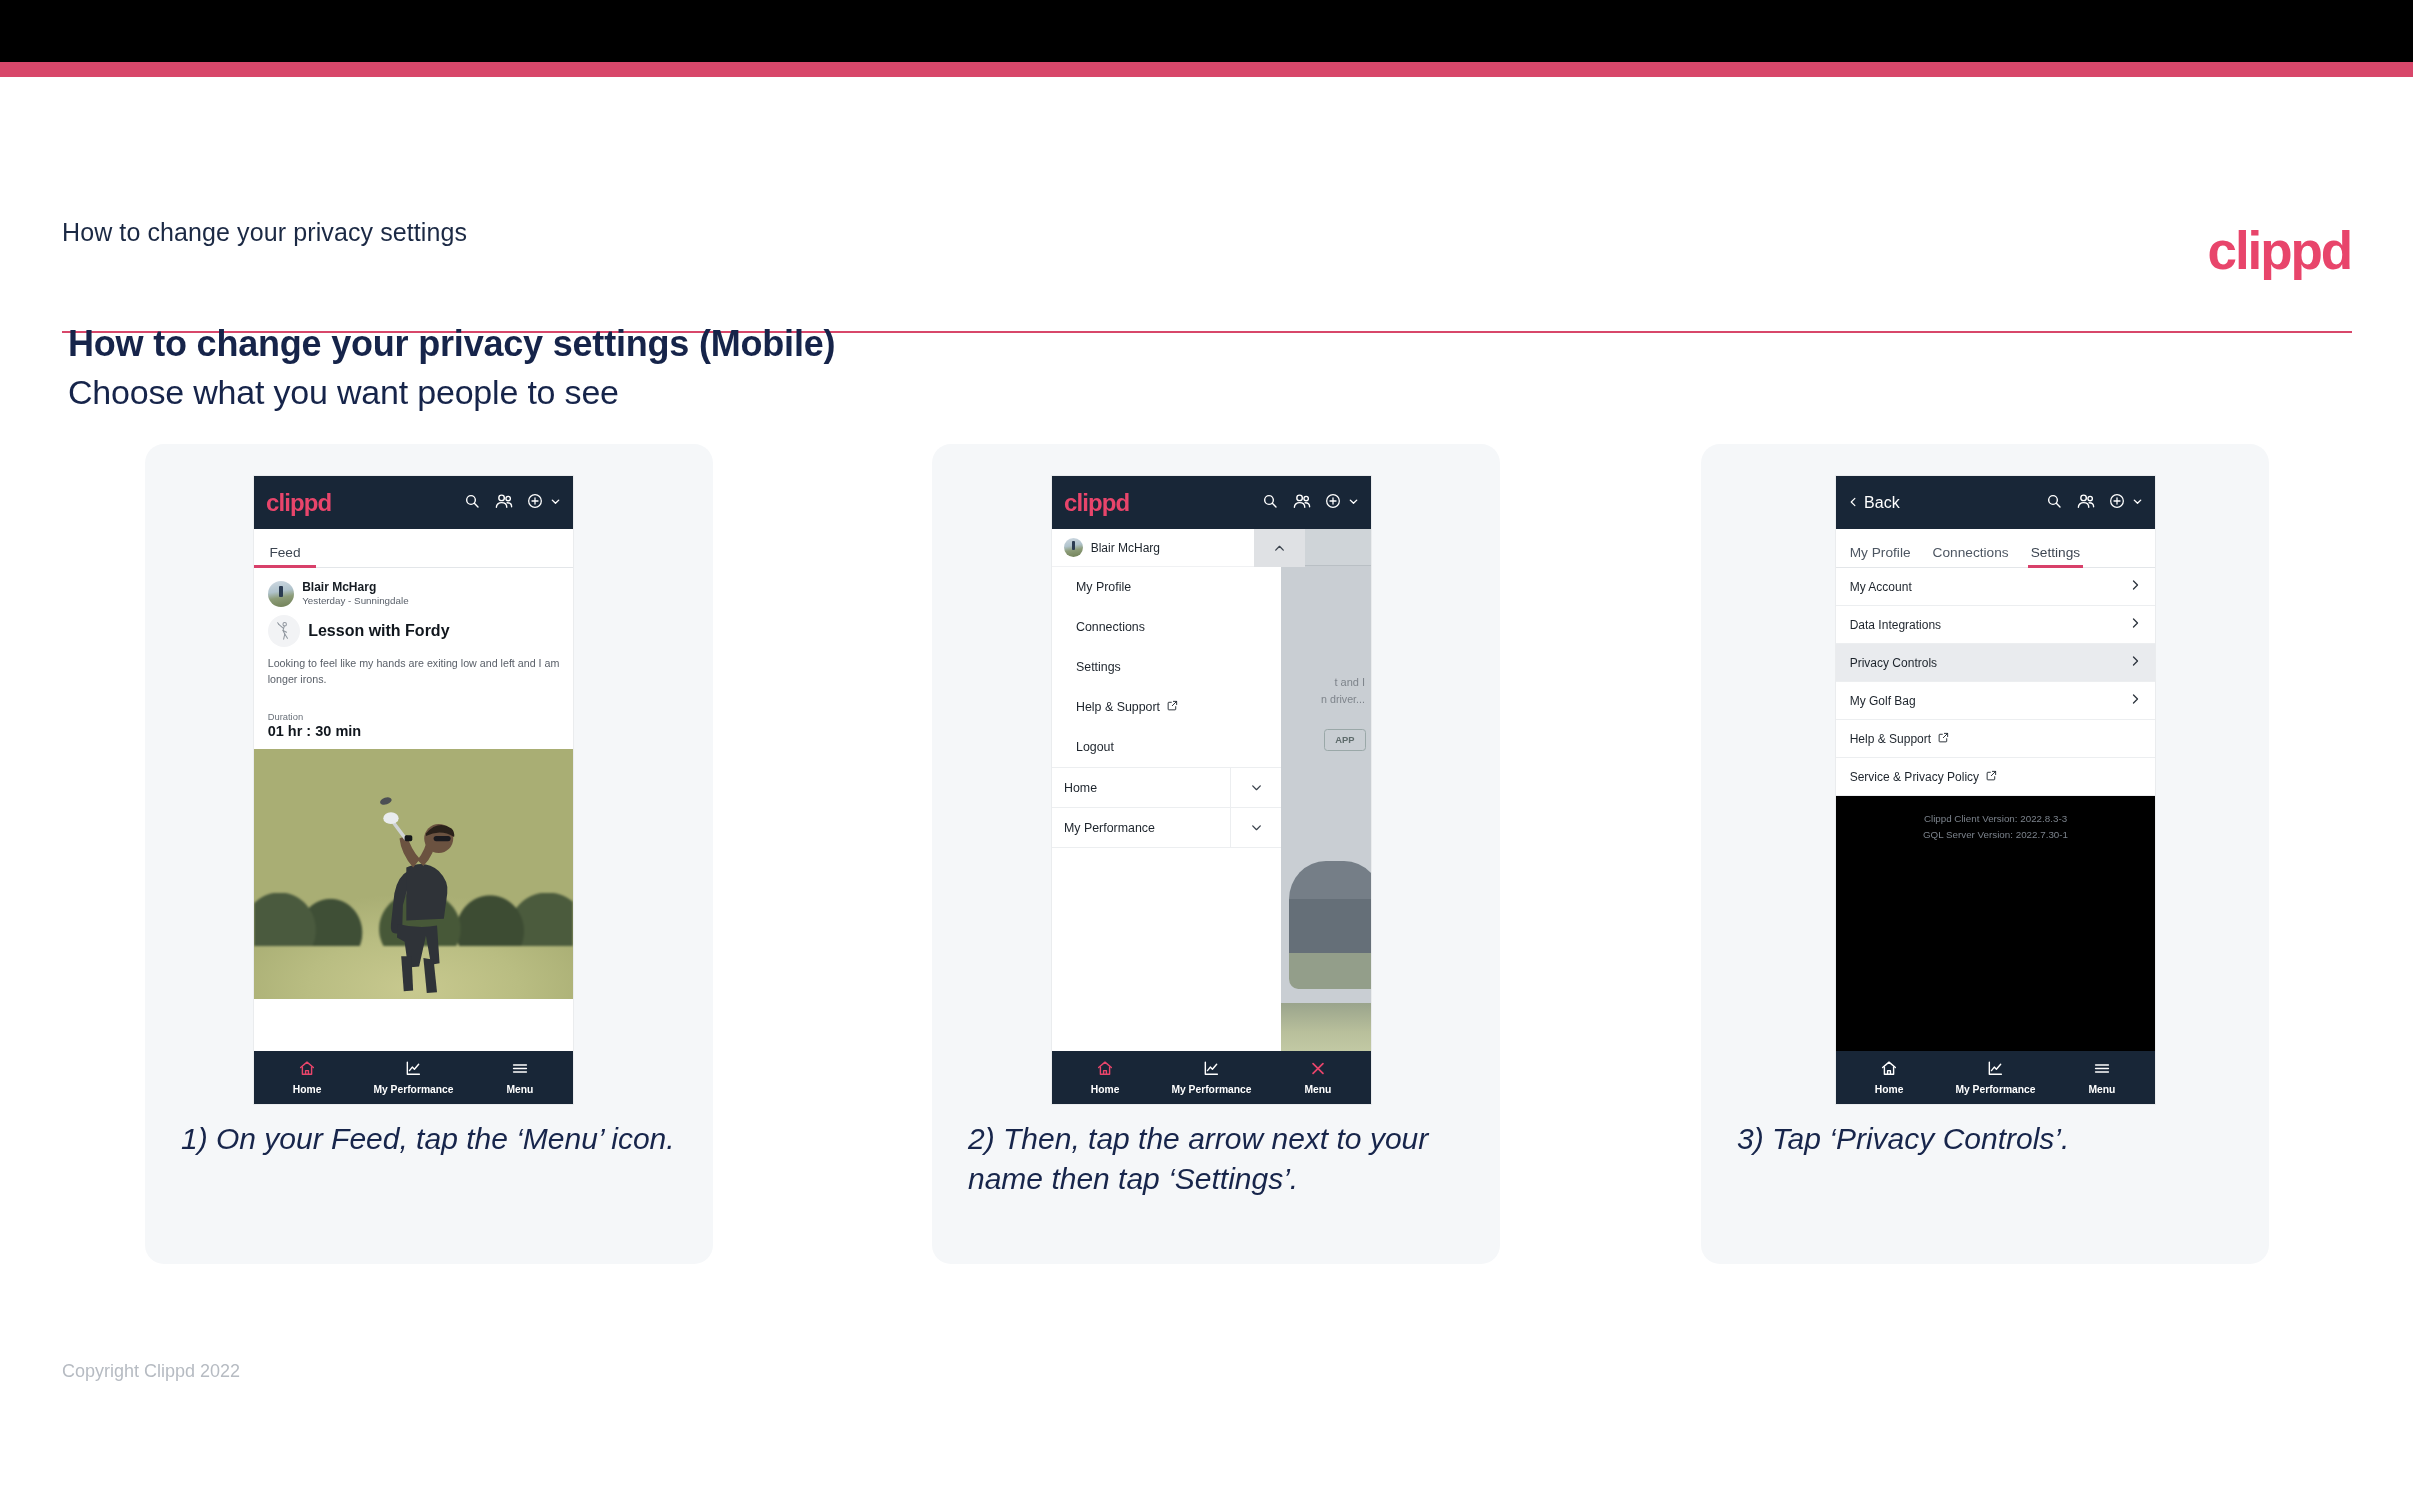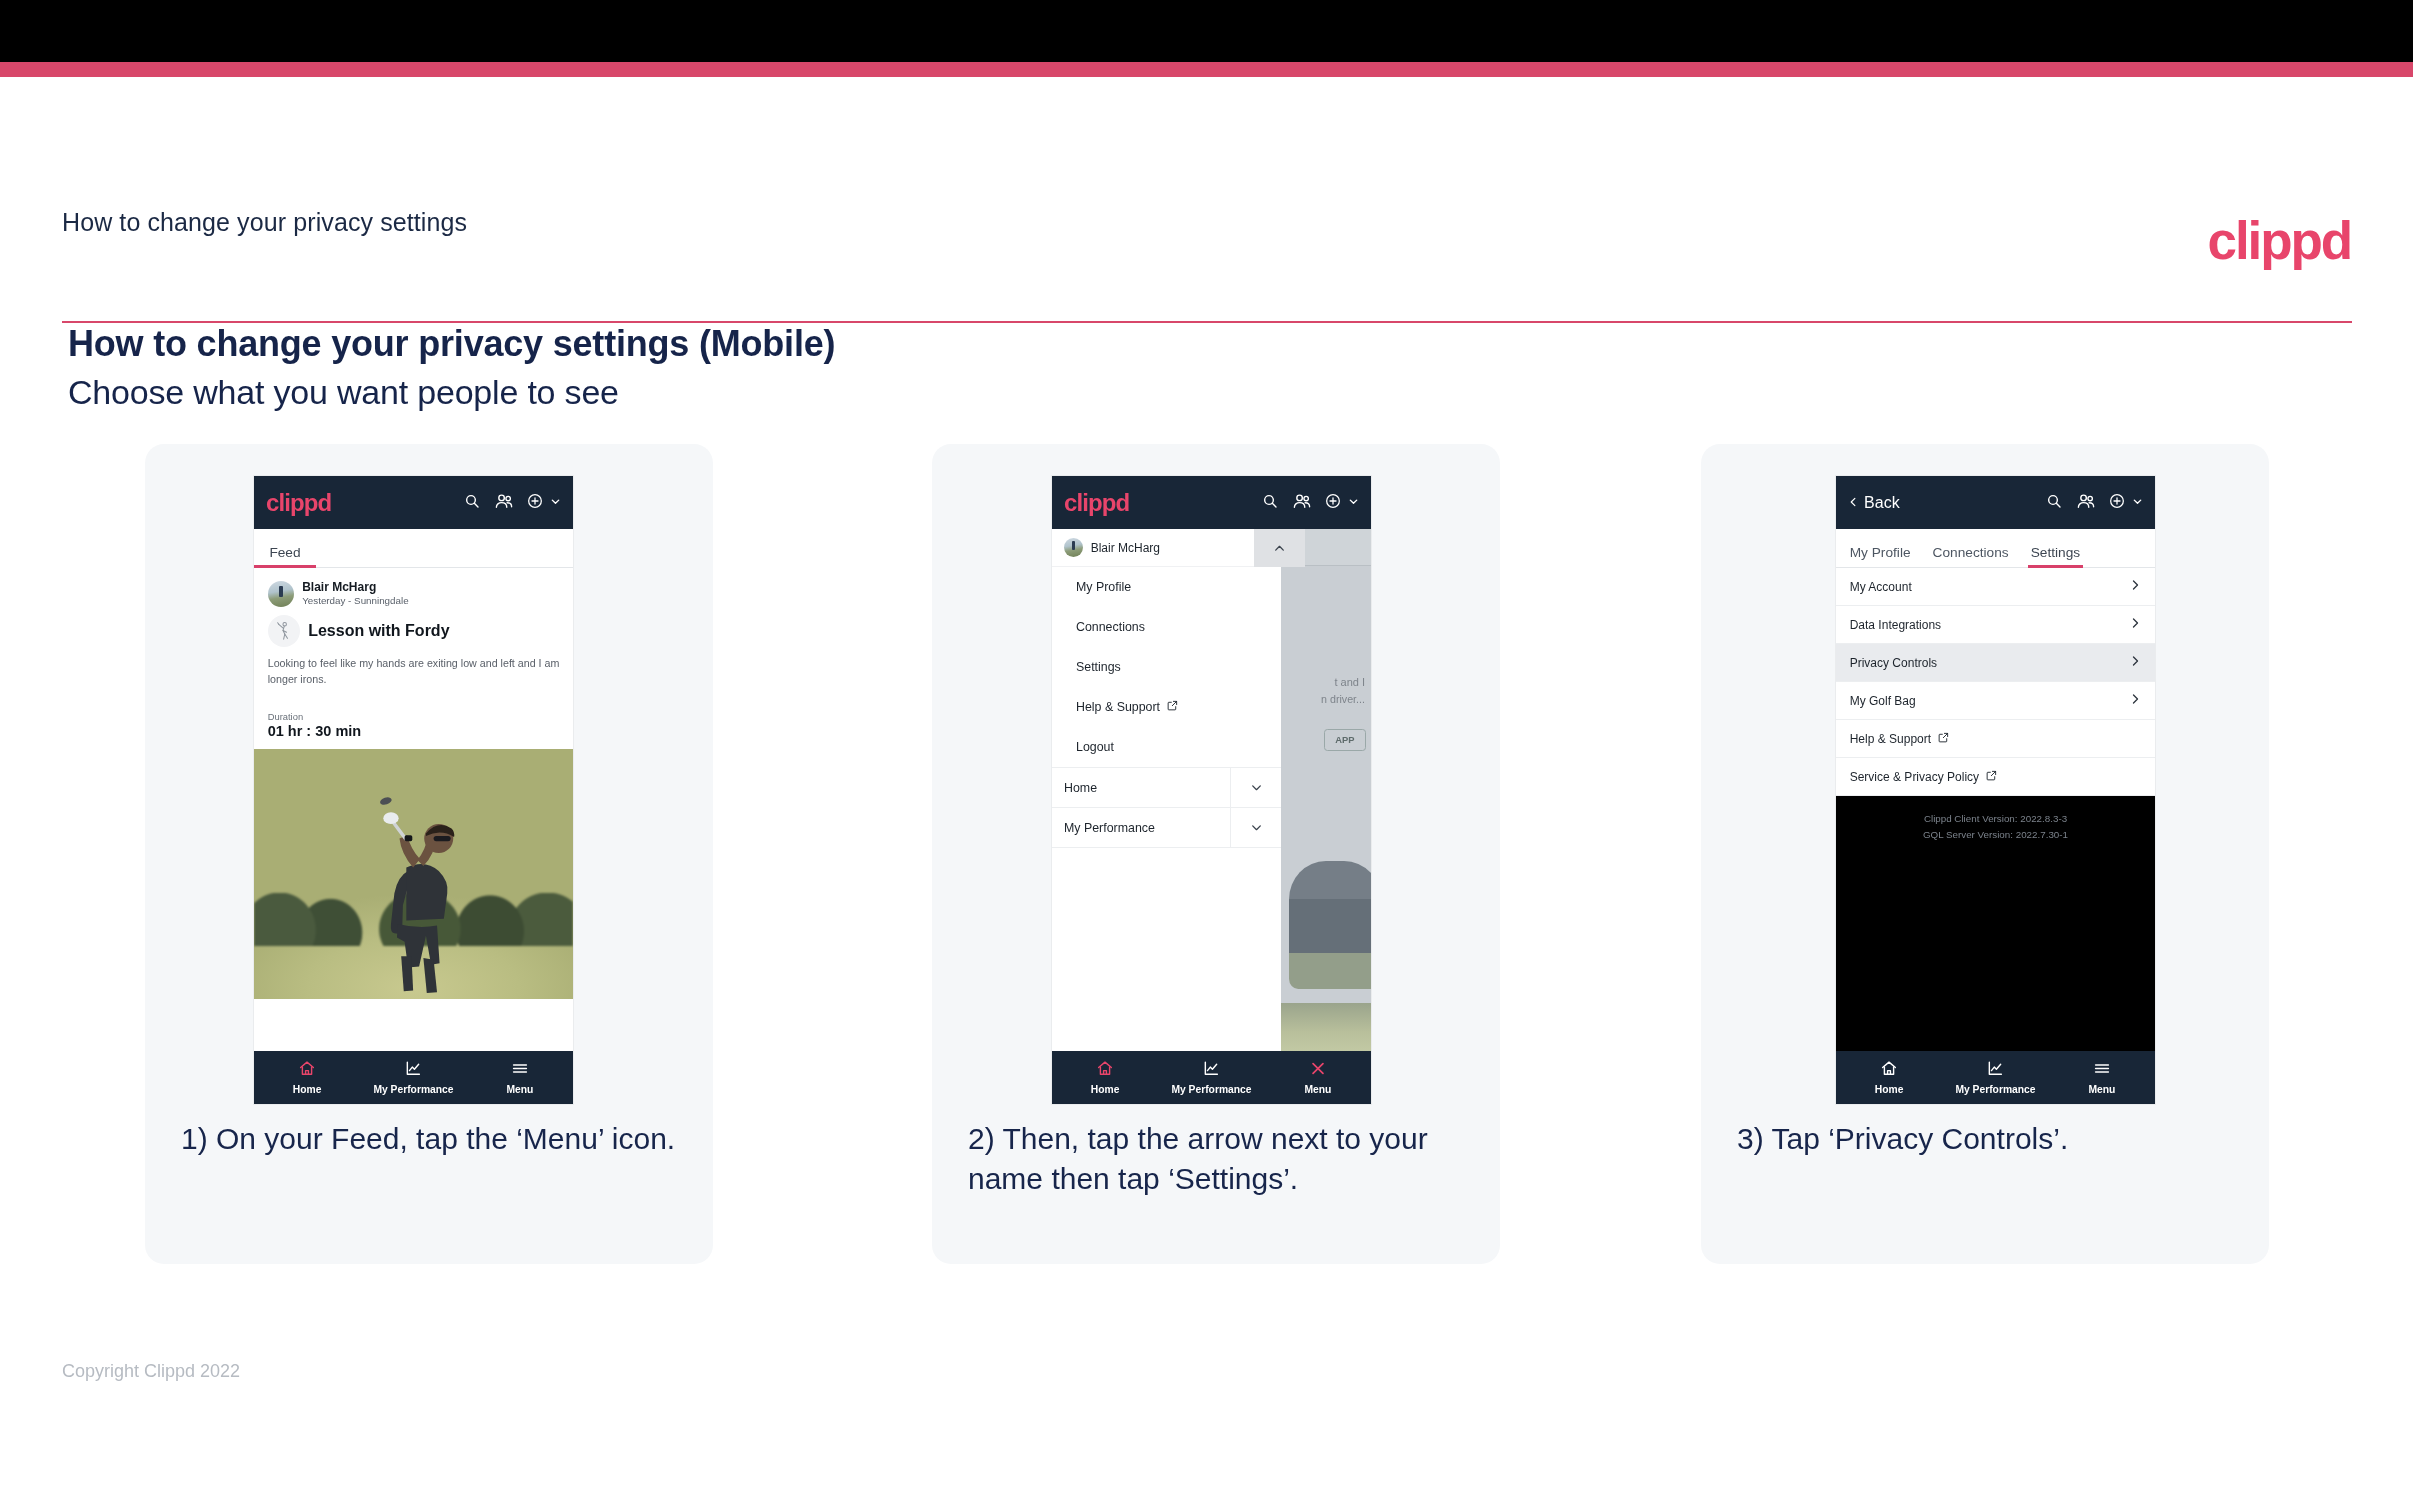--- a/index.html
+++ b/index.html
@@ -10,21 +10,21 @@
     overflow: hidden;
     position: relative;
   }
 
   
   .top-black { position:absolute; top:0; left:0; width:2413px; height:62px; background:#000000; }
   .top-pink  { position:absolute; top:62px; left:0; width:2413px; height:15.4px; background:#d8476a; }
 
   
   .slide-header {
-    position:absolute; top:84px; left:0; width:2413px; height:167px;
+    position:absolute; top:94px; left:0; width:2413px; height:167px;
     background:#ffffff;
   }
   .header-title {
     position:absolute; left:62px; top:124px;
     font-size:25px; font-weight:400; color:#1b2944; letter-spacing:0.1px;
   }
   .header-logo {
     position:absolute; right:62px; top:130px;
     font-size:53px; font-weight:700; color:#e8456b;
     letter-spacing:-2.1px; line-height:1;
@@ -49,21 +49,21 @@
   .card {
     position:absolute; top:0; width:568px; height:820px;
     background:#f5f7f9; border-radius:19px;
   }
   .card.c1 { left:145px; }
   .card.c2 { left:932px; }
   .card.c3 { left:1701px; }
 
   .caption {
     position:absolute; left:36px; right:26px; top:675px;
-    font-size:30px; line-height:1.33; color:#17254b; font-weight:400;
+    font-size:30px; line-height:1.33; color:#17254b; font-weight:400;font-style:italic;
   }
 
   
   .phone {
     position:absolute; top:32px;
     width:319px; height:628px;
     background:#ffffff;
     overflow:hidden;
     box-shadow:0 0 0 0.9px rgba(0,0,0,.05);
   }

